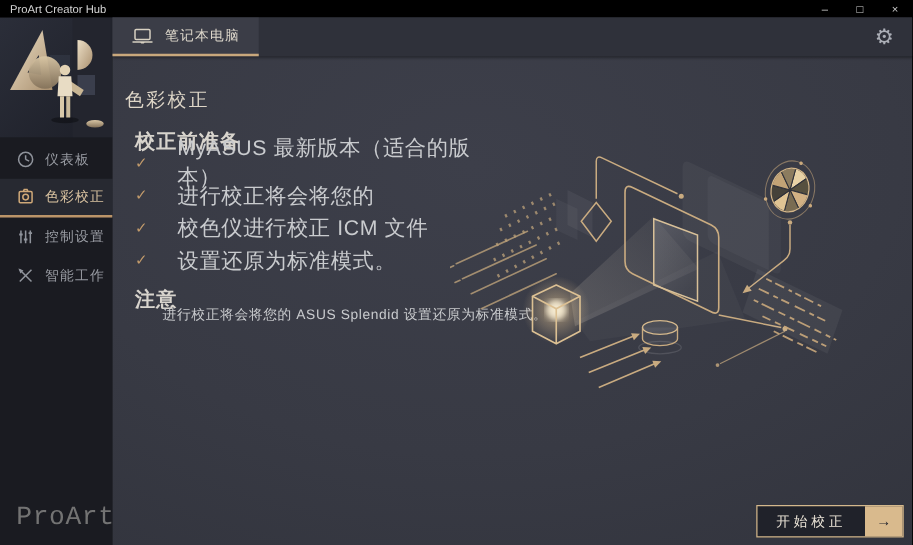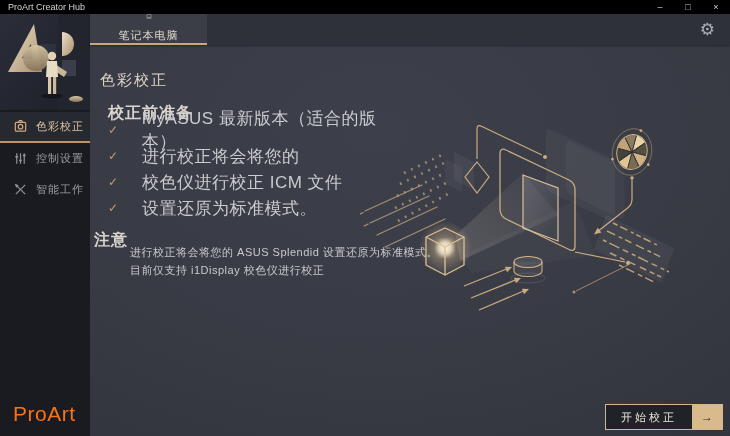--- a/index.html
+++ b/index.html
@@ -11,35 +11,35 @@
   .win-controls{position:absolute;right:0;top:0;height:14px;display:flex;align-items:center;}
   .win-btn{width:28px;text-align:center;font-size:9px;color:#cfcfcf;line-height:14px;cursor:default;}
   
   .sidebar{position:absolute;left:0;top:14px;width:90px;height:422px;background:#1a1b21;border-right:1px solid #0d0e11;}
   .sidebar-art{position:absolute;left:0;top:0;width:90px;height:96px;}
   .menu{position:absolute;left:0;top:98px;width:90px;}
   .menu-item{height:31px;display:flex;align-items:center;gap:8px;padding-left:13px;
     font-size:11px;color:#989ba2;letter-spacing:1px;cursor:pointer;box-sizing:border-box;}
   .menu-item.selected{background:#272931;color:#d9c2a0;border-bottom:2px solid #bb9468;}
   .menu-item svg{flex:0 0 auto;}
-  .proart-logo{position:absolute;left:13px;bottom:10px;font-size:21px;color:#f97316;
-    letter-spacing:.5px;font-family:Liberation Sans, sans-serif;}
+  .proart-logo{position:absolute;left:13px;bottom:10px;font-size:21px;color:#737373;
+    letter-spacing:.5px;font-family:Liberation Mono, monospace;}
   
   .main{position:absolute;left:90px;top:14px;width:640px;height:422px;
     background:radial-gradient(ellipse 620px 420px at 45% 28%, #3d3f4a 0%, #383a44 55%, #31333c 100%);}
   .tabstrip{position:absolute;left:0;top:0;width:640px;height:31px;background:#2f313a;
     box-shadow:0 1px 2px rgba(0,0,0,.35);}
   .tab{position:absolute;left:0;top:0;width:117px;height:29px;background:#3b3d47;
     border-bottom:2px solid #c9a87c;display:flex;align-items:center;justify-content:center;gap:9px;
-    font-size:11px;color:#ddd7cb;letter-spacing:1px;cursor:pointer;flex-direction:column;}
+    font-size:11px;color:#ddd7cb;letter-spacing:1px;cursor:pointer;}
   .gear{position:absolute;right:15px;top:6px;font-size:17px;color:#abaeb6;cursor:pointer;line-height:20px;}
   .page-title{position:absolute;left:10px;top:57px;font-size:15px;color:#ded6c7;letter-spacing:2px;}
   .section-title{position:absolute;font-size:16px;font-weight:bold;color:#d8d4cd;letter-spacing:1px;}
   .prep-title{left:18px;top:89px;}
-  .note-title{left:4px;top:216px;}
+  .note-title{left:18px;top:216px;}
   .checklist{position:absolute;left:18px;top:103px;width:300px;}
   .check-row{height:26px;display:flex;align-items:center;}
   .check-mark{width:22px;color:#c19a6b;font-size:12px;}
   .check-text{font-size:17px;color:#c9cbce;letter-spacing:.5px;margin-left:12px;}
   .note-lines{position:absolute;left:40px;top:229px;width:320px;}
   .note-line{font-size:11px;color:#c9cbce;line-height:18px;letter-spacing:.5px;}
   
   .start-btn{position:absolute;left:515px;top:390px;width:118px;height:26px;box-sizing:border-box;
     border:1px solid #d4b88c;background:#20222a;display:flex;cursor:pointer;}
   .start-btn .label{flex:1;display:flex;align-items:center;justify-content:center;
@@ -90,20 +90,27 @@
       <ellipse cx="52" cy="82" rx="11" ry="2.5" fill="#000" opacity="0.35"></ellipse>
       <polygon points="55,50 67,58 64,63 52,55" fill="#c9b694"></polygon>
       <circle cx="52" cy="42" r="4.2" fill="#e3d3b4"></circle>
       <path d="M47,47 L57,47 L58,63 L46,63 Z" fill="#e8dcc4"></path>
       <rect x="48" y="63" width="3.2" height="17" fill="#d9c9a9"></rect>
       <rect x="53" y="63" width="3.2" height="17" fill="#cbbb9b"></rect>
       <ellipse cx="76" cy="85" rx="7" ry="3" fill="url(#cream2)"></ellipse>
     </svg>
 
     <div class="menu">
+      <div class="menu-item">
+        <svg width="15" height="15" viewBox="0 0 16 16" fill="none" stroke="#8f939b" stroke-width="1.3">
+          <circle cx="8" cy="8" r="6"></circle>
+            <path d="M8,8 L8,4.5 M8,8 L11,9.5"></path>
+        </svg>
+        <span>仪表板</span>
+      </div>
       <div class="menu-item selected">
         <svg width="15" height="15" viewBox="0 0 16 16" fill="none" stroke="#cfa878" stroke-width="1.3">
           <rect x="2.5" y="3.5" width="11" height="9.5" rx="1"></rect>
             <circle cx="8" cy="8.2" r="2.4"></circle>
             <path d="M6,3.5 L6.8,1.8 L9.2,1.8 L10,3.5"></path>
         </svg>
         <span>色彩校正</span>
       </div>
       <div class="menu-item">
         <svg width="15" height="15" viewBox="0 0 16 16" fill="none" stroke="#8f939b" stroke-width="1.3">
@@ -154,21 +161,20 @@
       </div>
       <div class="check-row">
         <span class="check-mark">✓</span>
         <span class="check-text">设置还原为标准模式。</span>
       </div>
     </div>
 
     <div class="section-title note-title">注意</div>
     <div class="note-lines">
       <div class="note-line">进行校正将会将您的 ASUS Splendid 设置还原为标准模式。</div>
-      <div class="note-line">目前仅支持 i1Display 校色仪进行校正</div>
     </div>
 
     <svg class="illus" viewBox="0 0 370 235">
       <defs>
         <radialGradient id="cubeGlow" cx="0.5" cy="0.5" r="0.5">
           <stop offset="0" stop-color="#fff4d8" stop-opacity="0.85"></stop>
           <stop offset="0.35" stop-color="#e8c896" stop-opacity="0.4"></stop>
           <stop offset="1" stop-color="#e8c896" stop-opacity="0"></stop>
         </radialGradient>
         <linearGradient id="beamGrad" x1="0" y1="1" x2="1" y2="0">

